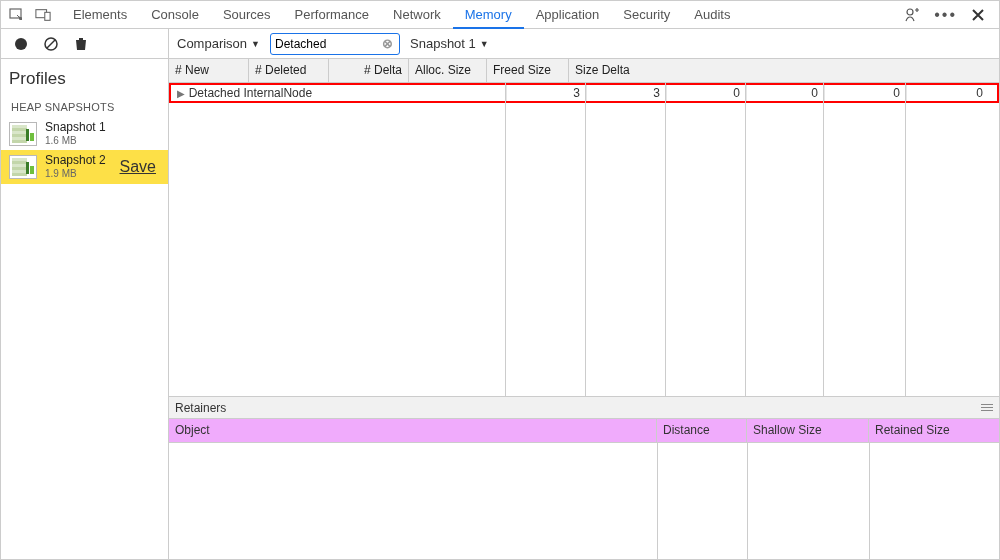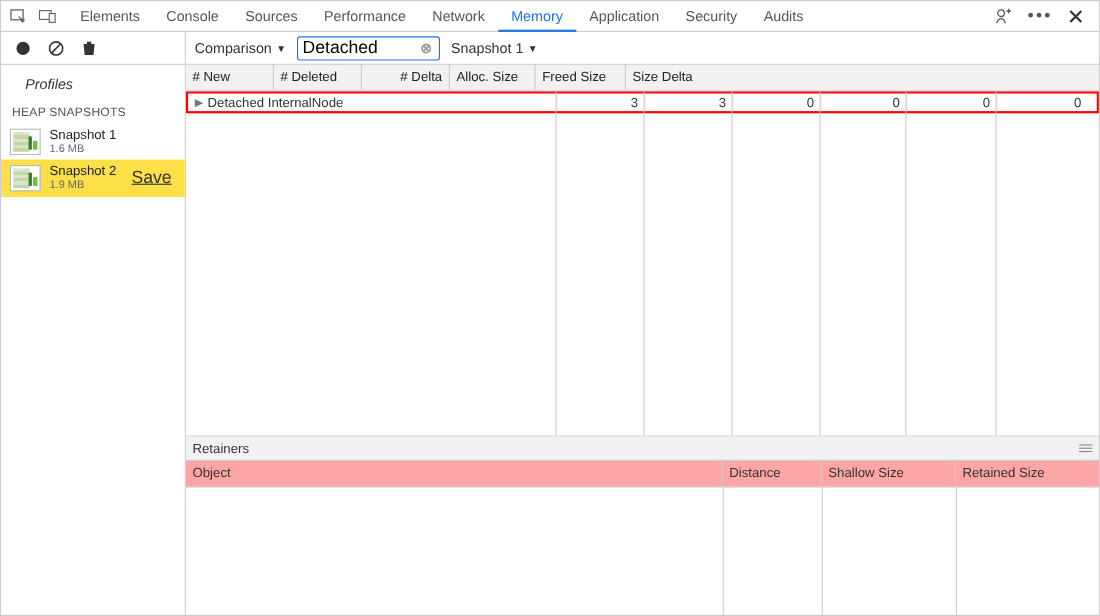--- a/index.html
+++ b/index.html
@@ -12,42 +12,42 @@
   .tabstrip .tabs { display: flex; align-items: stretch; height: 100%; flex: 1; }
   .tabstrip .tab { padding: 0 12px; display: flex; align-items: center; color: #555; cursor: default; font-size: 13px; }
   .tabstrip .tab.active { color: #1a73e8; border-bottom: 2px solid #1a73e8; margin-bottom: -1px; }
   .tabstrip .right-icons { display: flex; align-items: center; gap: 14px; padding-right: 6px; }
 
   
   .body { flex: 1; display: flex; min-height: 0; }
   .sidebar { width: 168px; border-right: 1px solid #ccc; display: flex; flex-direction: column; }
   .sidebar-toolbar { height: 30px; border-bottom: 1px solid #ccc; display: flex; align-items: center; gap: 14px; padding: 0 12px; }
   .sidebar-icon { display: inline-flex; align-items: center; justify-content: center; width: 16px; height: 16px; }
-  .sidebar-section { padding: 10px 10px 6px 22px; font-size: 13px; font-style: italic; }
+  .sidebar-section { padding: 10px 10px 6px 8px; font-size: 17px; }
   .sidebar-label { color: #555; font-size: 11px; padding: 6px 10px 4px 10px; letter-spacing: 0.2px; }
   .snapshot { display: flex; align-items: center; gap: 8px; padding: 4px 8px; }
   .snapshot.selected { background: #fde047; }
   .snap-meta { display: flex; flex-direction: column; line-height: 1.15; flex: 1; }
   .snap-title { font-size: 12px; color: #222; }
   .snap-size { font-size: 10px; color: #666; }
   .snap-save { font-size: 16px; text-decoration: underline; color: #333; padding-right: 4px; }
 
   .snap-thumb { width: 28px; height: 24px; border: 1px solid #b8b8b8; background: linear-gradient(#fff,#fff); position: relative; overflow: hidden; }
   .snap-thumb::before { content: ""; position: absolute; left: 2px; top: 2px; right: 9px; bottom: 2px; background: repeating-linear-gradient(#d9e6c9, #d9e6c9 3px, #c3d6aa 3px, #c3d6aa 6px); }
   .snap-thumb::after { content: ""; position: absolute; right: 2px; top: 6px; width: 8px; height: 12px;
      background: linear-gradient(#3a7d28,#3a7d28) left top/3px 12px no-repeat,
                  linear-gradient(#6fbf3e,#6fbf3e) 4px 4px/4px 8px no-repeat; }
 
   
   .main { flex: 1; display: flex; flex-direction: column; min-width: 0; }
   .main-toolbar { height: 30px; border-bottom: 1px solid #ccc; display: flex; align-items: center; gap: 10px; padding: 0 8px; font-size: 13px; }
   .dropdown-label { display: inline-flex; align-items: center; gap: 4px; }
   .tri-down { font-size: 9px; }
   .filter-input { display: inline-flex; align-items: center; width: 130px; height: 22px; border: 1px solid #1a73e8; border-radius: 3px; padding: 0 4px; background: #fff; }
-  .filter-input input { border: 0; outline: none; width: 100%; font-size: 16px; background: transparent; }
+  .filter-input input { border: 0; outline: none; width: 100%; font-size: 12px; background: transparent; }
   .clear-btn { color: #999; font-weight: bold; cursor: default; padding: 0 2px; }
 
   
   .heap-wrap { flex: 1; display: flex; flex-direction: column; min-height: 0; }
   .heap-area { flex: 1; display: flex; flex-direction: column; border-bottom: 1px solid #ccc; min-height: 0; }
   .heap-header { display: flex; height: 24px; background: #f1f1f1; border-bottom: 1px solid #ccc; }
   .heap-header .th, .heap-row .td { padding: 4px 6px; white-space: nowrap; overflow: hidden; text-overflow: ellipsis; }
   .heap-header .th { border-right: 1px solid #ccc; font-size: 12px; color: #222; }
   .heap-header .th:last-child { border-right: 0; }
   .heap-body { flex: 1; overflow: auto; position: relative; }
@@ -66,21 +66,21 @@
   .c-freed{ width: 82px; }
   .c-szd  { width: 82px; }
 
   .vlines { position: absolute; left:0; right:0; top:0; bottom:0; pointer-events:none; }
   .vlines span { position:absolute; top:0; bottom:0; width:1px; background:#ccc; }
 
   .expander { display:inline-block; margin-right:4px; color:#777; font-size:10px; }
 
   
   .retainers-title { background: #f1f1f1; border-bottom: 1px solid #ccc; height: 22px; display:flex; align-items:center; padding:0 6px; justify-content: space-between; }
-  .retainers-header { display:flex; height: 24px; background: #fca5a5; border-bottom:1px solid #ccc; }
+  .retainers-header { display:flex; height: 24px; background: #f0abfc; border-bottom:1px solid #ccc; }
   .retainers-header .th { border-right:1px solid #ccc; padding:4px 6px; }
   .retainers-header .th:last-child { border-right:0; }
   .r-obj { width: 488px; }
   .r-dist { width: 90px; }
   .r-sh { width: 122px; }
   .r-ret { flex:1; }
   .retainers-body { height: 116px; position: relative; }
   .retainers-body .vlines span { background:#ccc; }
 
   .hamburger { display:inline-flex; flex-direction:column; gap:2px; }

